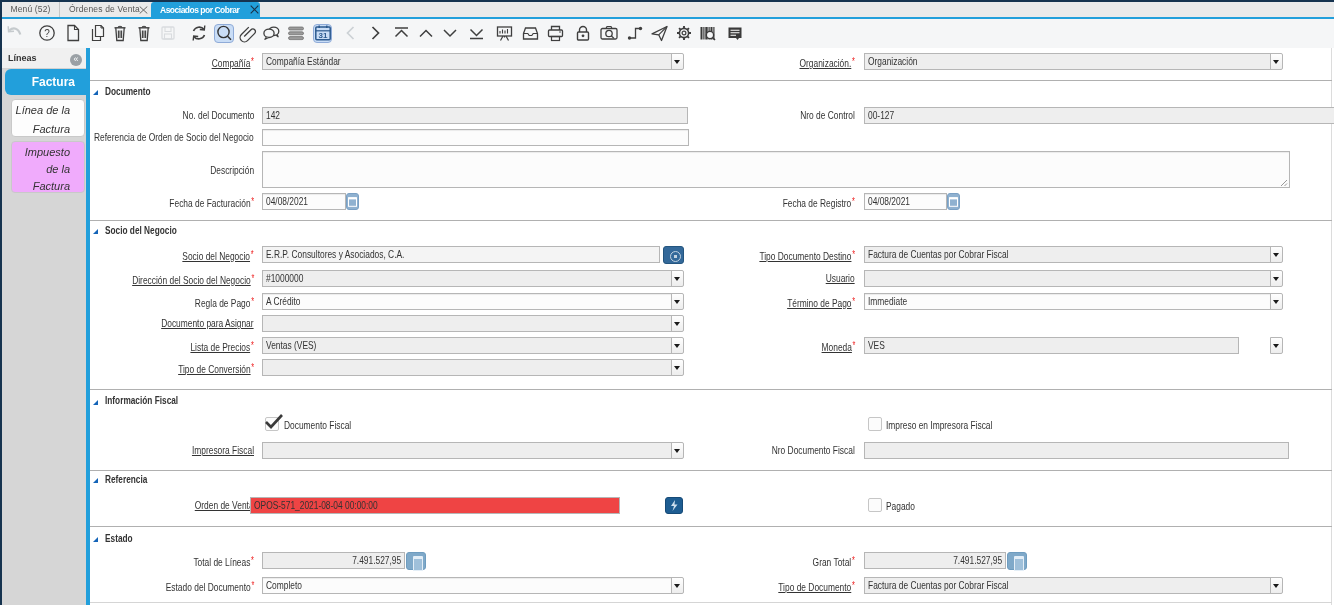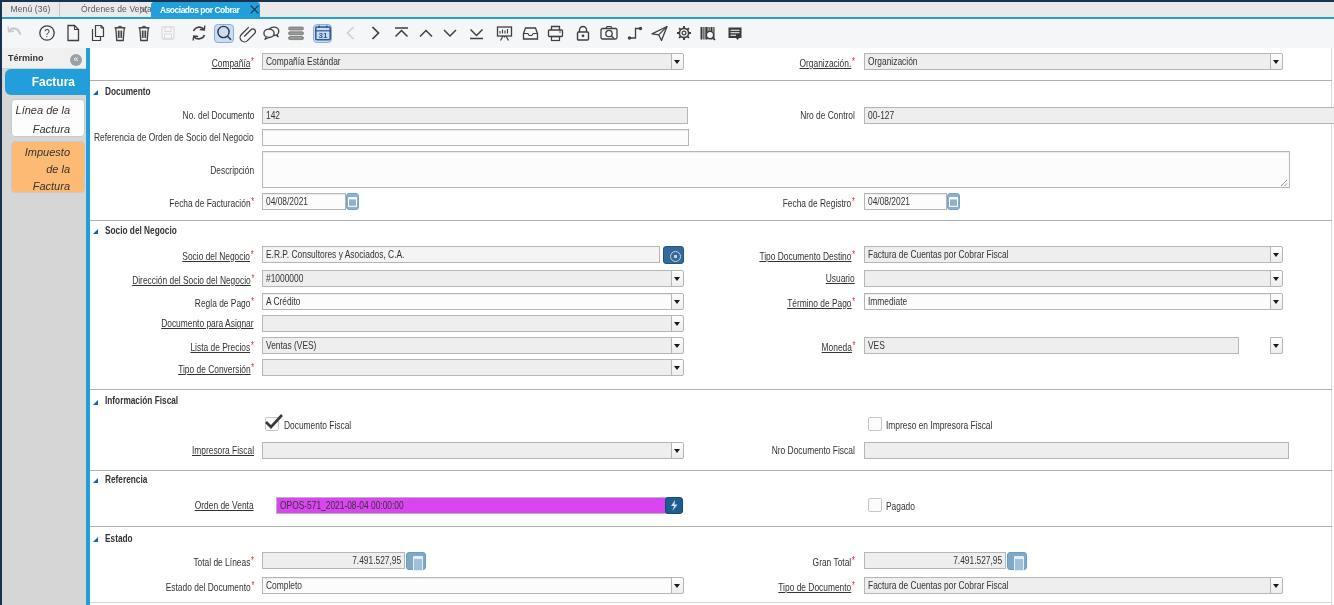--- a/index.html
+++ b/index.html
@@ -30,22 +30,22 @@
 .calcb{width:20px;height:18px;background:#7fa9c9;border:1px solid #6e9cbf;border-radius:3px}
 .calcb:after{content:"";position:absolute;left:6px;top:3px;width:8px;height:11px;background:#9fc0da;border-radius:1px;border:1px solid #e3eef7;border-top:3px solid #e3eef7}
 .ttab{position:absolute;font-size:8.5px;letter-spacing:.15px;color:#555;line-height:15px}
 </style></head>
 <body>
 
 <div class="ab" style="left:0;top:0;width:1334px;height:2px;background:#16334f"></div>
 <div class="ab" style="left:0;top:0;width:2px;height:605px;background:#16334f"></div>
 
 <div class="ab" style="left:2px;top:2px;width:1332px;height:15px;background:#eaeaea"></div>
-<div class="ttab" style="left:2px;top:2px;width:58px;height:15px;border-right:1px solid #c6c6c6;text-align:center">Menú (36)</div>
-<div class="ttab" style="left:72px;top:2px;width:91px;height:15px;padding-left:9px">Órdenes de Venta</div>
+<div class="ttab" style="left:2px;top:2px;width:58px;height:15px;border-right:1px solid #c6c6c6;text-align:center">Menú (52)</div>
+<div class="ttab" style="left:60px;top:2px;width:91px;height:15px;padding-left:9px">Órdenes de Venta</div>
 <svg class="ab" style="left:139px;top:5.5px" width="9" height="8" viewBox="0 0 9 8">
     <path d="M0.7 0.5 L8.3 7.5 M8.3 0.5 L0.7 7.5" stroke="#666" stroke-width="1"></path>
   </svg>
 <div class="ab" style="left:151px;top:2px;width:109px;height:17px;background:#229fdb;border-radius:3px 3px 0 0;color:#fff;font-size:8.5px;letter-spacing:-.5px;font-weight:bold;line-height:16px;padding-left:9px">Asociados por Cobrar</div>
 <svg class="ab" style="left:250px;top:5px" width="9" height="9" viewBox="0 0 9 9">
     <path d="M0.7 0.7 L8.3 8.3 M8.3 0.7 L0.7 8.3" stroke="#1b3047" stroke-width="1.1"></path>
   </svg>
 <div class="ab" style="left:2px;top:17px;width:1332px;height:2px;background:#229fdb"></div>
 
 <div class="ab" style="left:2px;top:19px;width:1332px;height:29px;background:#f5f6f7"></div>
@@ -191,26 +191,26 @@
       <path d="M15.6 14.6 L18 17" stroke="#3a3a3a" stroke-width="1.5"></path>
     </svg>
 <svg class="ab" style="left:725px;top:23px" width="20" height="20" viewBox="0 0 20 20" fill="none">
       <path d="M3.5 4.5 H16.5 V15 H14 L12.5 17 L11 15 H3.5 Z" fill="#3a3a3a"></path>
       <path d="M5.5 7.3 H14.5 M5.5 9.8 H14.5 M5.5 12.3 H11" stroke="#fff" stroke-width="1.1"></path>
     </svg>
 </div>
 
 <div class="ab" style="left:2px;top:48px;width:84px;height:557px;background:#d6d6d6"></div>
 <div class="ab" style="left:2px;top:48px;width:84px;height:21px;background:#f0f0f0;border-bottom:1px solid #d2d2d2"></div>
-<div class="ab" style="left:8px;top:53px;font-size:9px;font-weight:bold;color:#333">Término</div>
+<div class="ab" style="left:8px;top:53px;font-size:9px;font-weight:bold;color:#333">Líneas</div>
 <div class="ab" style="left:70px;top:54px;width:12px;height:12px;border-radius:50%;background:#9aa0a5;color:#fff;font-size:9px;line-height:11px;text-align:center">«</div>
 <div class="ab" style="left:86px;top:48px;width:4px;height:557px;background:#229fdb"></div>
 <div class="ab" style="left:5px;top:69px;width:81px;height:26px;background:#229fdb;border-radius:6px 0 0 6px;color:#fff;font-size:12px;font-weight:bold;line-height:26px;text-align:right;padding-right:11px">Factura</div>
 <div class="ab" style="left:11px;top:99px;width:74px;height:38px;background:#fdfdfd;border:1px solid #c9c9c9;border-radius:4px;color:#333;font-size:11px;font-style:italic;text-align:right;padding:1px 14px 0 0;line-height:19px">Línea de la<br>Factura</div>
-<div class="ab" style="left:11px;top:141px;width:74px;height:52px;background:#fdba74;border:1px solid #c9c9c9;border-radius:4px;color:#333;font-size:11px;font-style:italic;text-align:right;padding:2px 14px 0 0;line-height:17px">Impuesto<br>de la<br>Factura</div>
+<div class="ab" style="left:11px;top:141px;width:74px;height:52px;background:#f0abfc;border:1px solid #c9c9c9;border-radius:4px;color:#333;font-size:11px;font-style:italic;text-align:right;padding:2px 14px 0 0;line-height:17px">Impuesto<br>de la<br>Factura</div>
 
 <div class="ab" style="left:1331px;top:48px;width:1px;height:557px;background:#dcdcdc"></div>
 <div class="ab" style="left:90px;top:602px;width:1242px;height:1px;background:#d5d5d5"></div>
 <div id="form">
 <div class="lblL" style="top:53px"><span class="u">Compañía</span><span class="st">*</span></div>
 <div class="inp" style="left:262px;top:53px;width:410px"><span class="tx">Compañía Estándar</span></div>
 <div class="cbtn" style="left:671px;top:53px"></div>
 <div class="lblR" style="top:53px"><span class="u">Organización.</span><span class="st">*</span></div>
 <div class="inp" style="left:864px;top:53px;width:407px"><span class="tx">Organización</span></div>
 <div class="cbtn" style="left:1270px;top:53px"></div>
@@ -289,21 +289,21 @@
 <div class="cklbl" style="left:886px;top:418px">Impreso en Impresora Fiscal</div>
 <div class="lblL" style="top:442px"><span class="u">Impresora Fiscal</span></div>
 <div class="inp" style="left:262px;top:442px;width:410px"></div>
 <div class="cbtn" style="left:671px;top:442px"></div>
 <div class="lblR" style="top:442px">Nro Documento Fiscal</div>
 <div class="inp" style="left:864px;top:442px;width:425px"></div>
 <div class="sep" style="top:470px"></div>
 <div class="tri" style="top:478px"></div>
 <div class="ghead" style="top:472px">Referencia</div>
 <div class="lblL" style="top:497px"><span class="u">Orden de Venta</span></div>
-<div class="inp" style="left:276px;top:497px;width:398px;background:#d946ef"><span class="tx">OPOS-571_2021-08-04 00:00:00</span></div>
+<div class="inp" style="left:250px;top:497px;width:370px;background:#ef4444"><span class="tx">OPOS-571_2021-08-04 00:00:00</span></div>
 <div class="ab ovbtn" style="left:665px;top:497px"><svg width="16" height="15" viewBox="0 0 16 15">
         <path d="M9 2 L5 8 H8 L6.5 13 L11.5 6.5 H8.5 Z" fill="#cfe0ee"></path>
       </svg></div>
 <div class="ck" style="left:868px;top:498px"></div>
 <div class="cklbl" style="left:886px;top:499px">Pagado</div>
 <div class="sep" style="top:526px"></div>
 <div class="tri" style="top:537px"></div>
 <div class="ghead" style="top:531px">Estado</div>
 <div class="lblL" style="top:552px">Total de Líneas<span class="st">*</span></div>
 <div class="inp amt" style="left:262px;top:552px;width:143px"><span class="tx">7.491.527,95</span></div>

